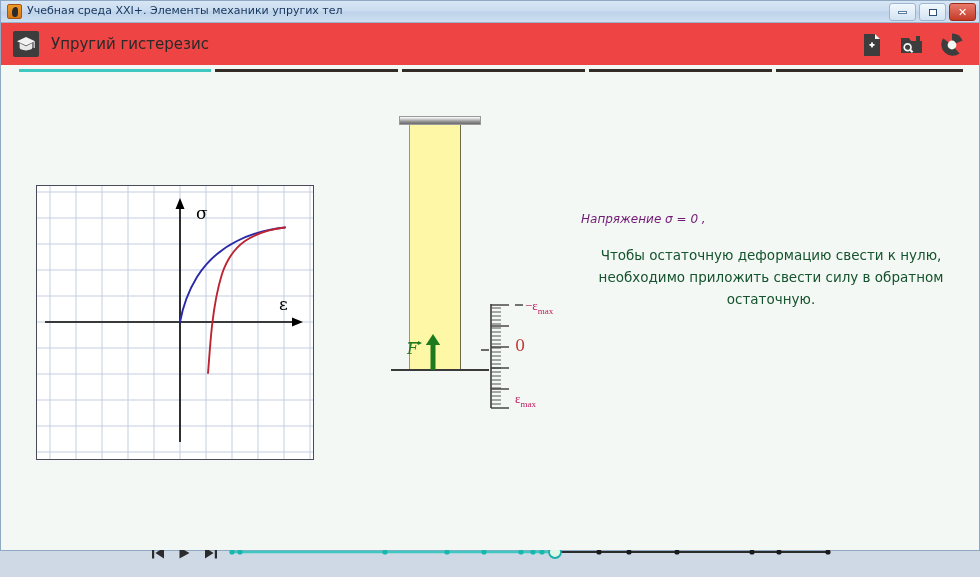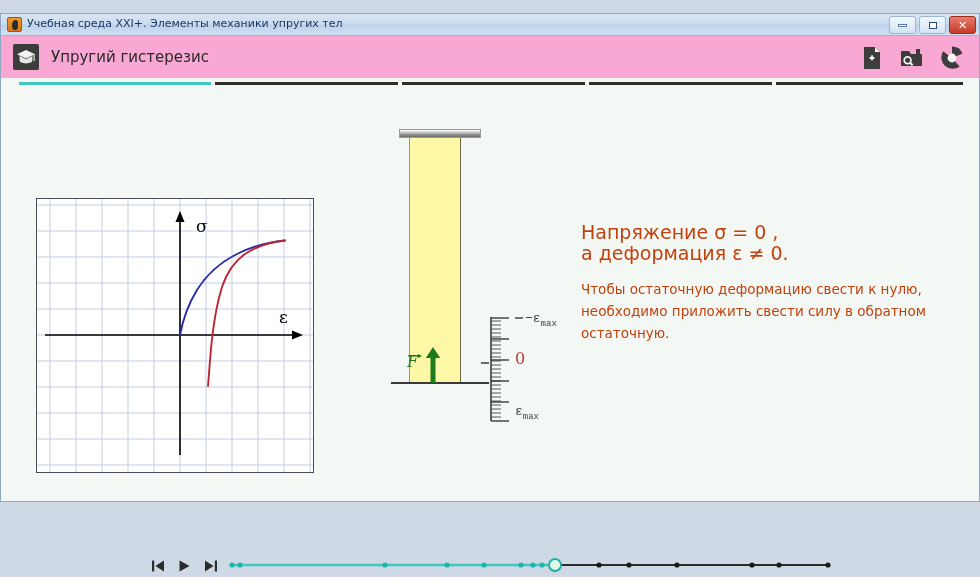--- a/index.html
+++ b/index.html
@@ -2,21 +2,21 @@
 <html><head>
 <meta charset="utf-8">
 <style>
   html,body{margin:0;padding:0;}
   body{
     width:980px;height:577px;overflow:hidden;
     font-family:"DejaVu Sans","Liberation Sans",sans-serif;
     background:#cfd9e6;
   }
   .window{
-    position:absolute;left:0;top:13px;width:980px;height:489px;
+    position:absolute;left:0;top:0;width:980px;height:551px;
     background:#f4f8f4;
     border:1px solid #8fa8c4;
     box-sizing:border-box;
   }
   
   .titlebar{
     position:absolute;left:0;top:0;width:978px;height:22px;
     background:linear-gradient(to bottom,#d8e6f4 0%,#cadcf0 45%,#bed3ea 55%,#cfe0f2 100%);
     border-bottom:1px solid #9bb4cf;
     box-sizing:border-box;
@@ -50,21 +50,21 @@
     position:absolute;left:0;right:0;top:0;bottom:0;
     display:flex;align-items:center;justify-content:center;
     font-size:10px;color:#27405e;line-height:1;
   }
   .wbtn.close .glyph{color:#fff;font-size:11px;font-weight:bold;}
   .min-bar{width:9px;height:3px;background:#fff;border:1px solid #5a7da3;box-sizing:border-box;}
   .max-box{width:8px;height:7px;border:1px solid #2d4e75;background:#fff;box-sizing:border-box;}
   
   .apphead{
     position:absolute;left:0;top:22px;width:978px;height:42px;
-    background:#f9a8d4;
+    background:#ef4444;
   }
   .cap-icon{
     position:absolute;left:12px;top:8px;width:26px;height:26px;
     background:#3d3d3d;border-radius:2px;
   }
   .cap-icon svg{position:absolute;left:3px;top:5px;}
   .page-title{
     position:absolute;left:50px;top:12px;
     font-size:15px;color:#2a2a2a;
   }
@@ -104,36 +104,36 @@
     font-family:"DejaVu Serif","Liberation Serif",serif;
     font-style:italic;font-size:16px;color:#1f7a1f;
   }
   .f-vec{
     position:absolute;left:26px;top:226px;width:16px;height:8px;
   }
   
   .ruler{position:absolute;left:480px;top:295px;width:95px;height:120px;}
   .ruler-label{
     position:absolute;
-    font-family:Liberation Mono, monospace;
-    font-size:13px;color:#404040;white-space:nowrap;
+    font-family:Liberation Serif, serif;
+    font-size:13px;color:#be185d;white-space:nowrap;
   }
   .ruler-label .sub{font-size:9px;vertical-align:sub;}
   .ruler-zero{
     position:absolute;left:34px;top:40px;
     font-family:"DejaVu Serif","Liberation Serif",serif;
     font-size:16px;color:#c03a3a;
   }
   
   .textpanel{position:absolute;left:580px;top:208px;width:380px;}
   .tp-line{
-    font-size:19px;color:#c2410c;line-height:21px;white-space:nowrap;
+    font-size:12px;color:#701a75;line-height:21px;white-space:nowrap;font-style:italic;
   }
   .tp-gap{height:14px;}
-  .tp-para{line-height:22px;font-size:13.5px;color:#c2410c;}
+  .tp-para{line-height:22px;font-size:13.5px;color:#14532d;text-align:center;}
   
   .playctl{position:absolute;left:150px;top:544px;display:flex;gap:11px;align-items:center;}
   .pbtn{width:15px;height:14px;position:relative;cursor:pointer;}
   .timeline{position:absolute;left:228px;top:543px;width:605px;height:16px;}
   .foot{
     position:absolute;left:1px;bottom:0;width:976px;height:8px;background:#f4f8f4;
   }
 </style>
 </head>
 <body>
@@ -318,21 +318,20 @@
       <span>−ε</span><span class="sub">max</span>
     </div>
     <div class="ruler-zero">0</div>
     <div class="ruler-label" style="left:34px;top:95px;">
       <span>ε</span><span class="sub">max</span>
     </div>
   </div>
 
   <div class="textpanel">
     <div class="tp-line">Напряжение σ = 0 ,</div>
-    <div class="tp-line">а деформация ε ≠ 0.</div>
     <div class="tp-gap"></div>
     <div class="tp-para">Чтобы остаточную деформацию свести к нулю,</div>
     <div class="tp-para">необходимо приложить свести силу в обратном</div>
     <div class="tp-para">остаточную.</div>
   </div>
 
   <div class="playctl">
     <div class="pbtn">
       <svg width="15" height="14" viewBox="0 0 15 14">
         <rect x="1" y="1.5" width="2.2" height="11" fill="#2b2b2b"></rect>

